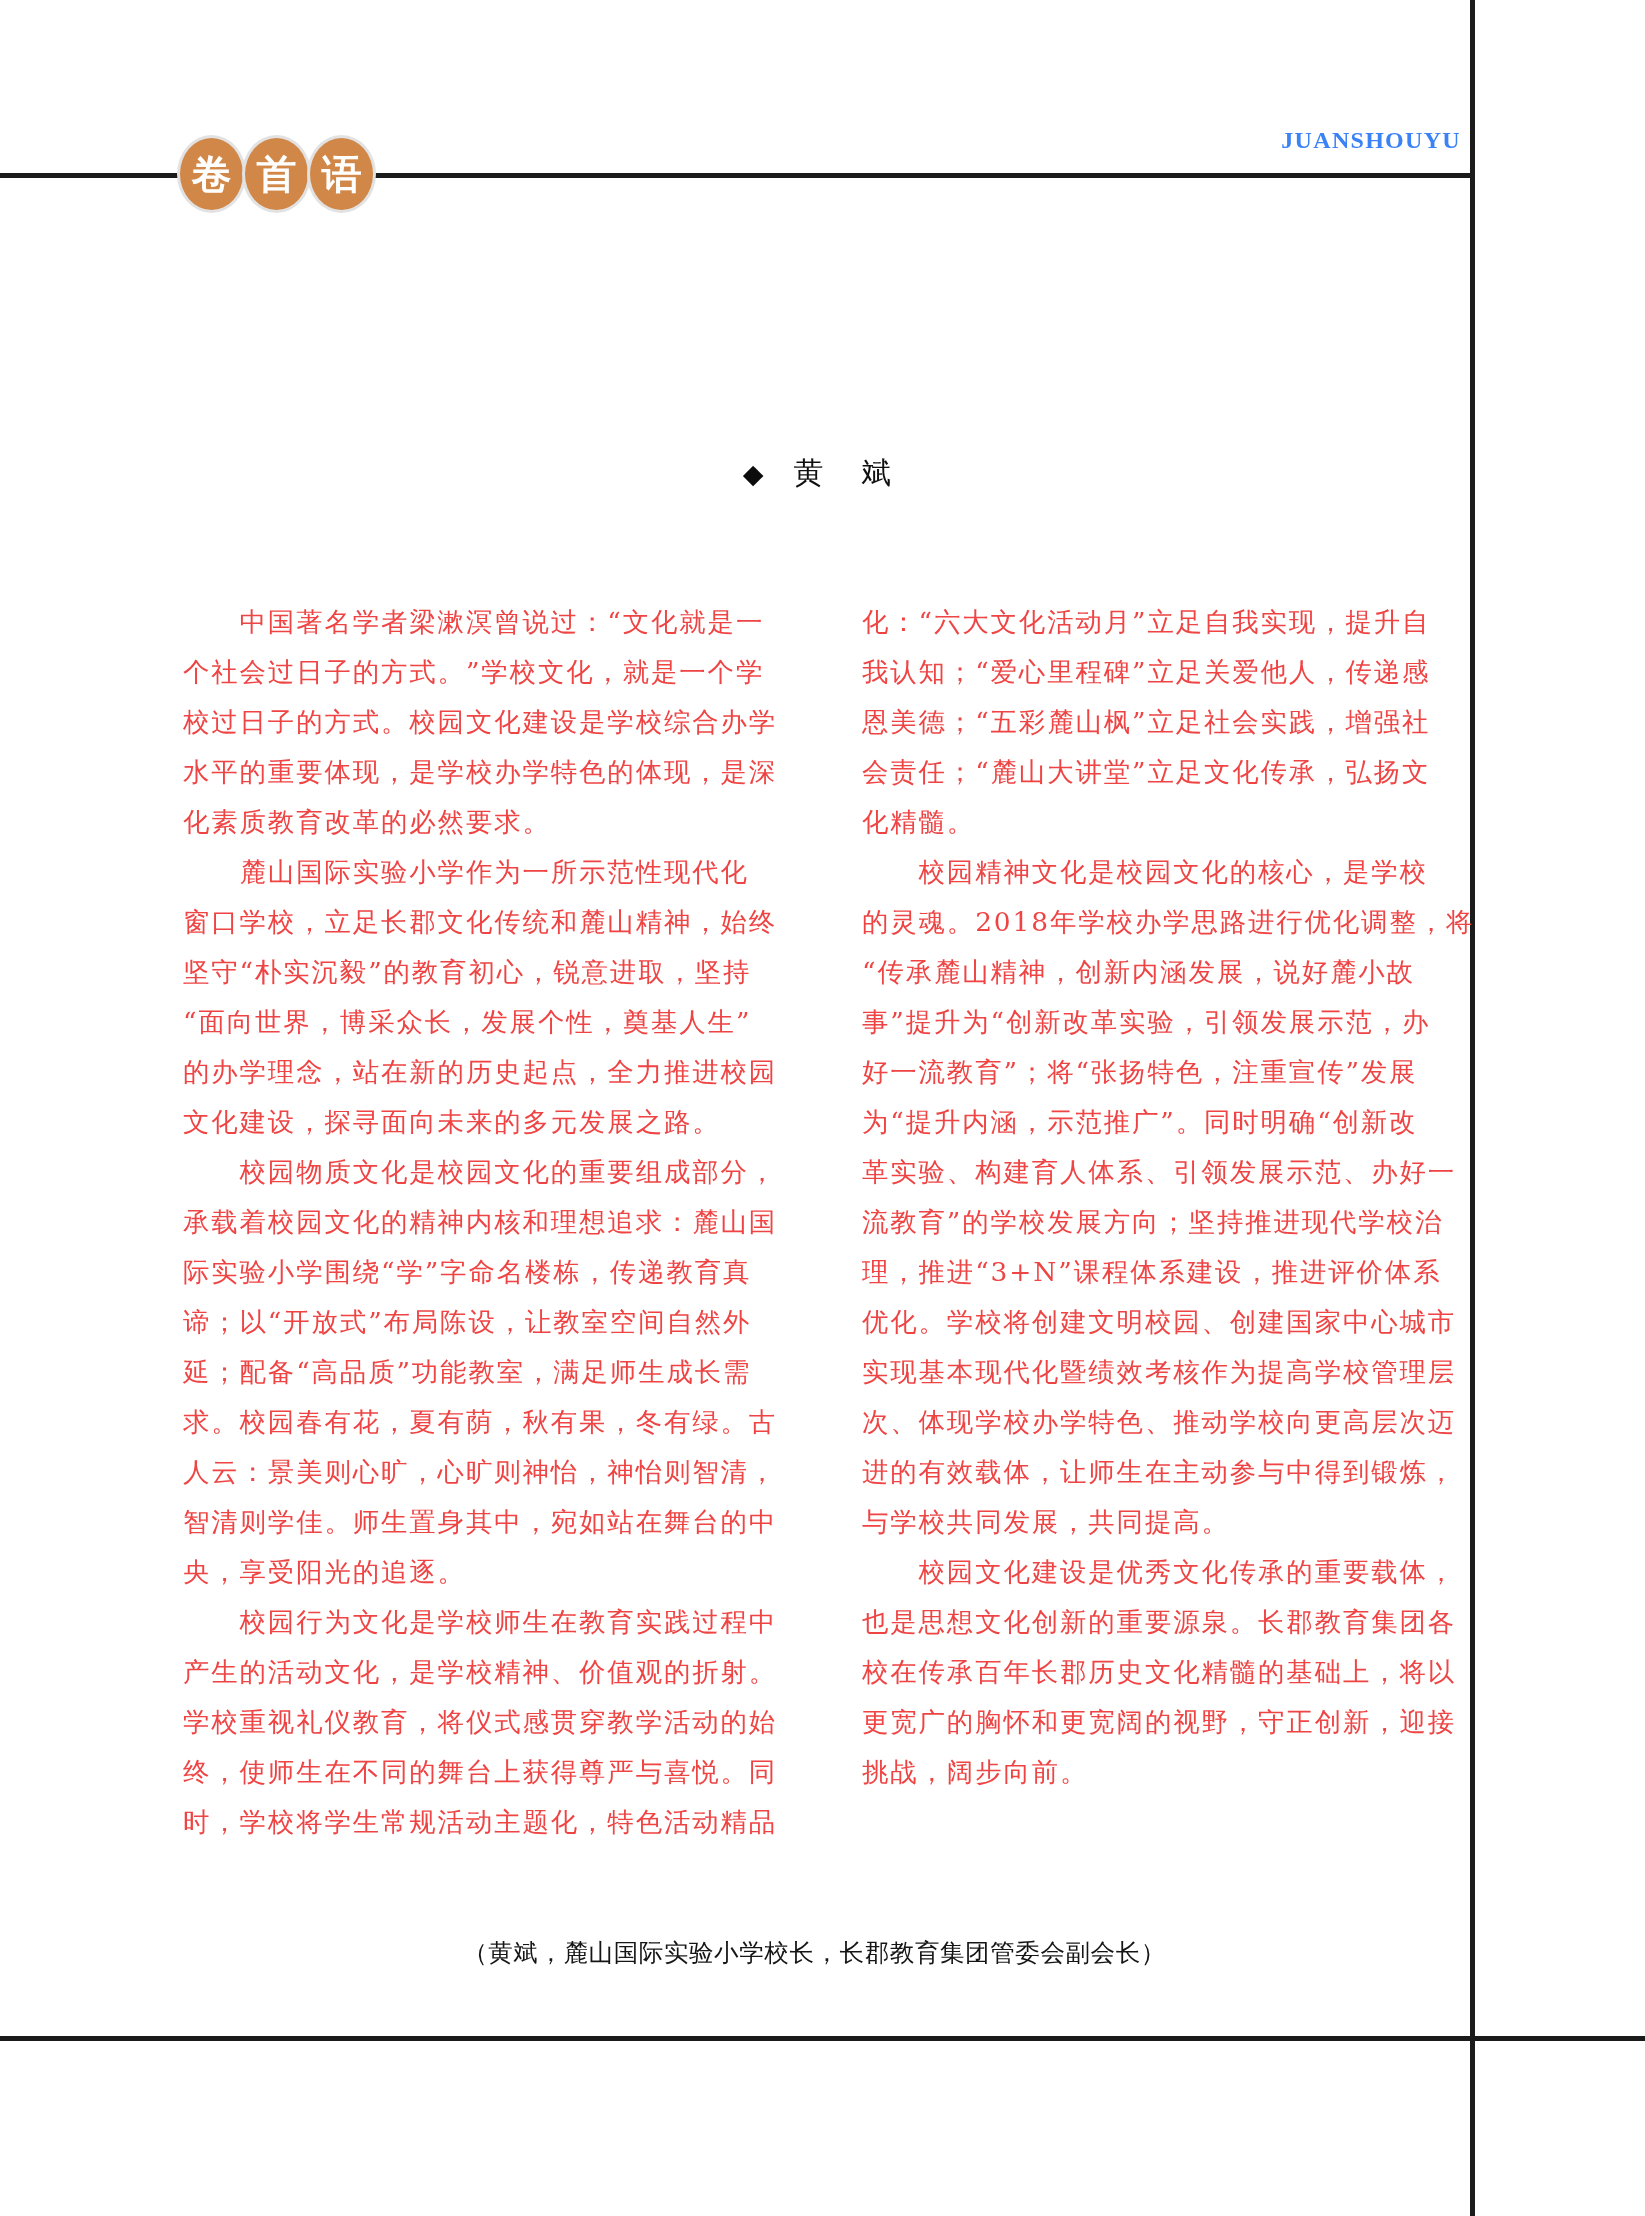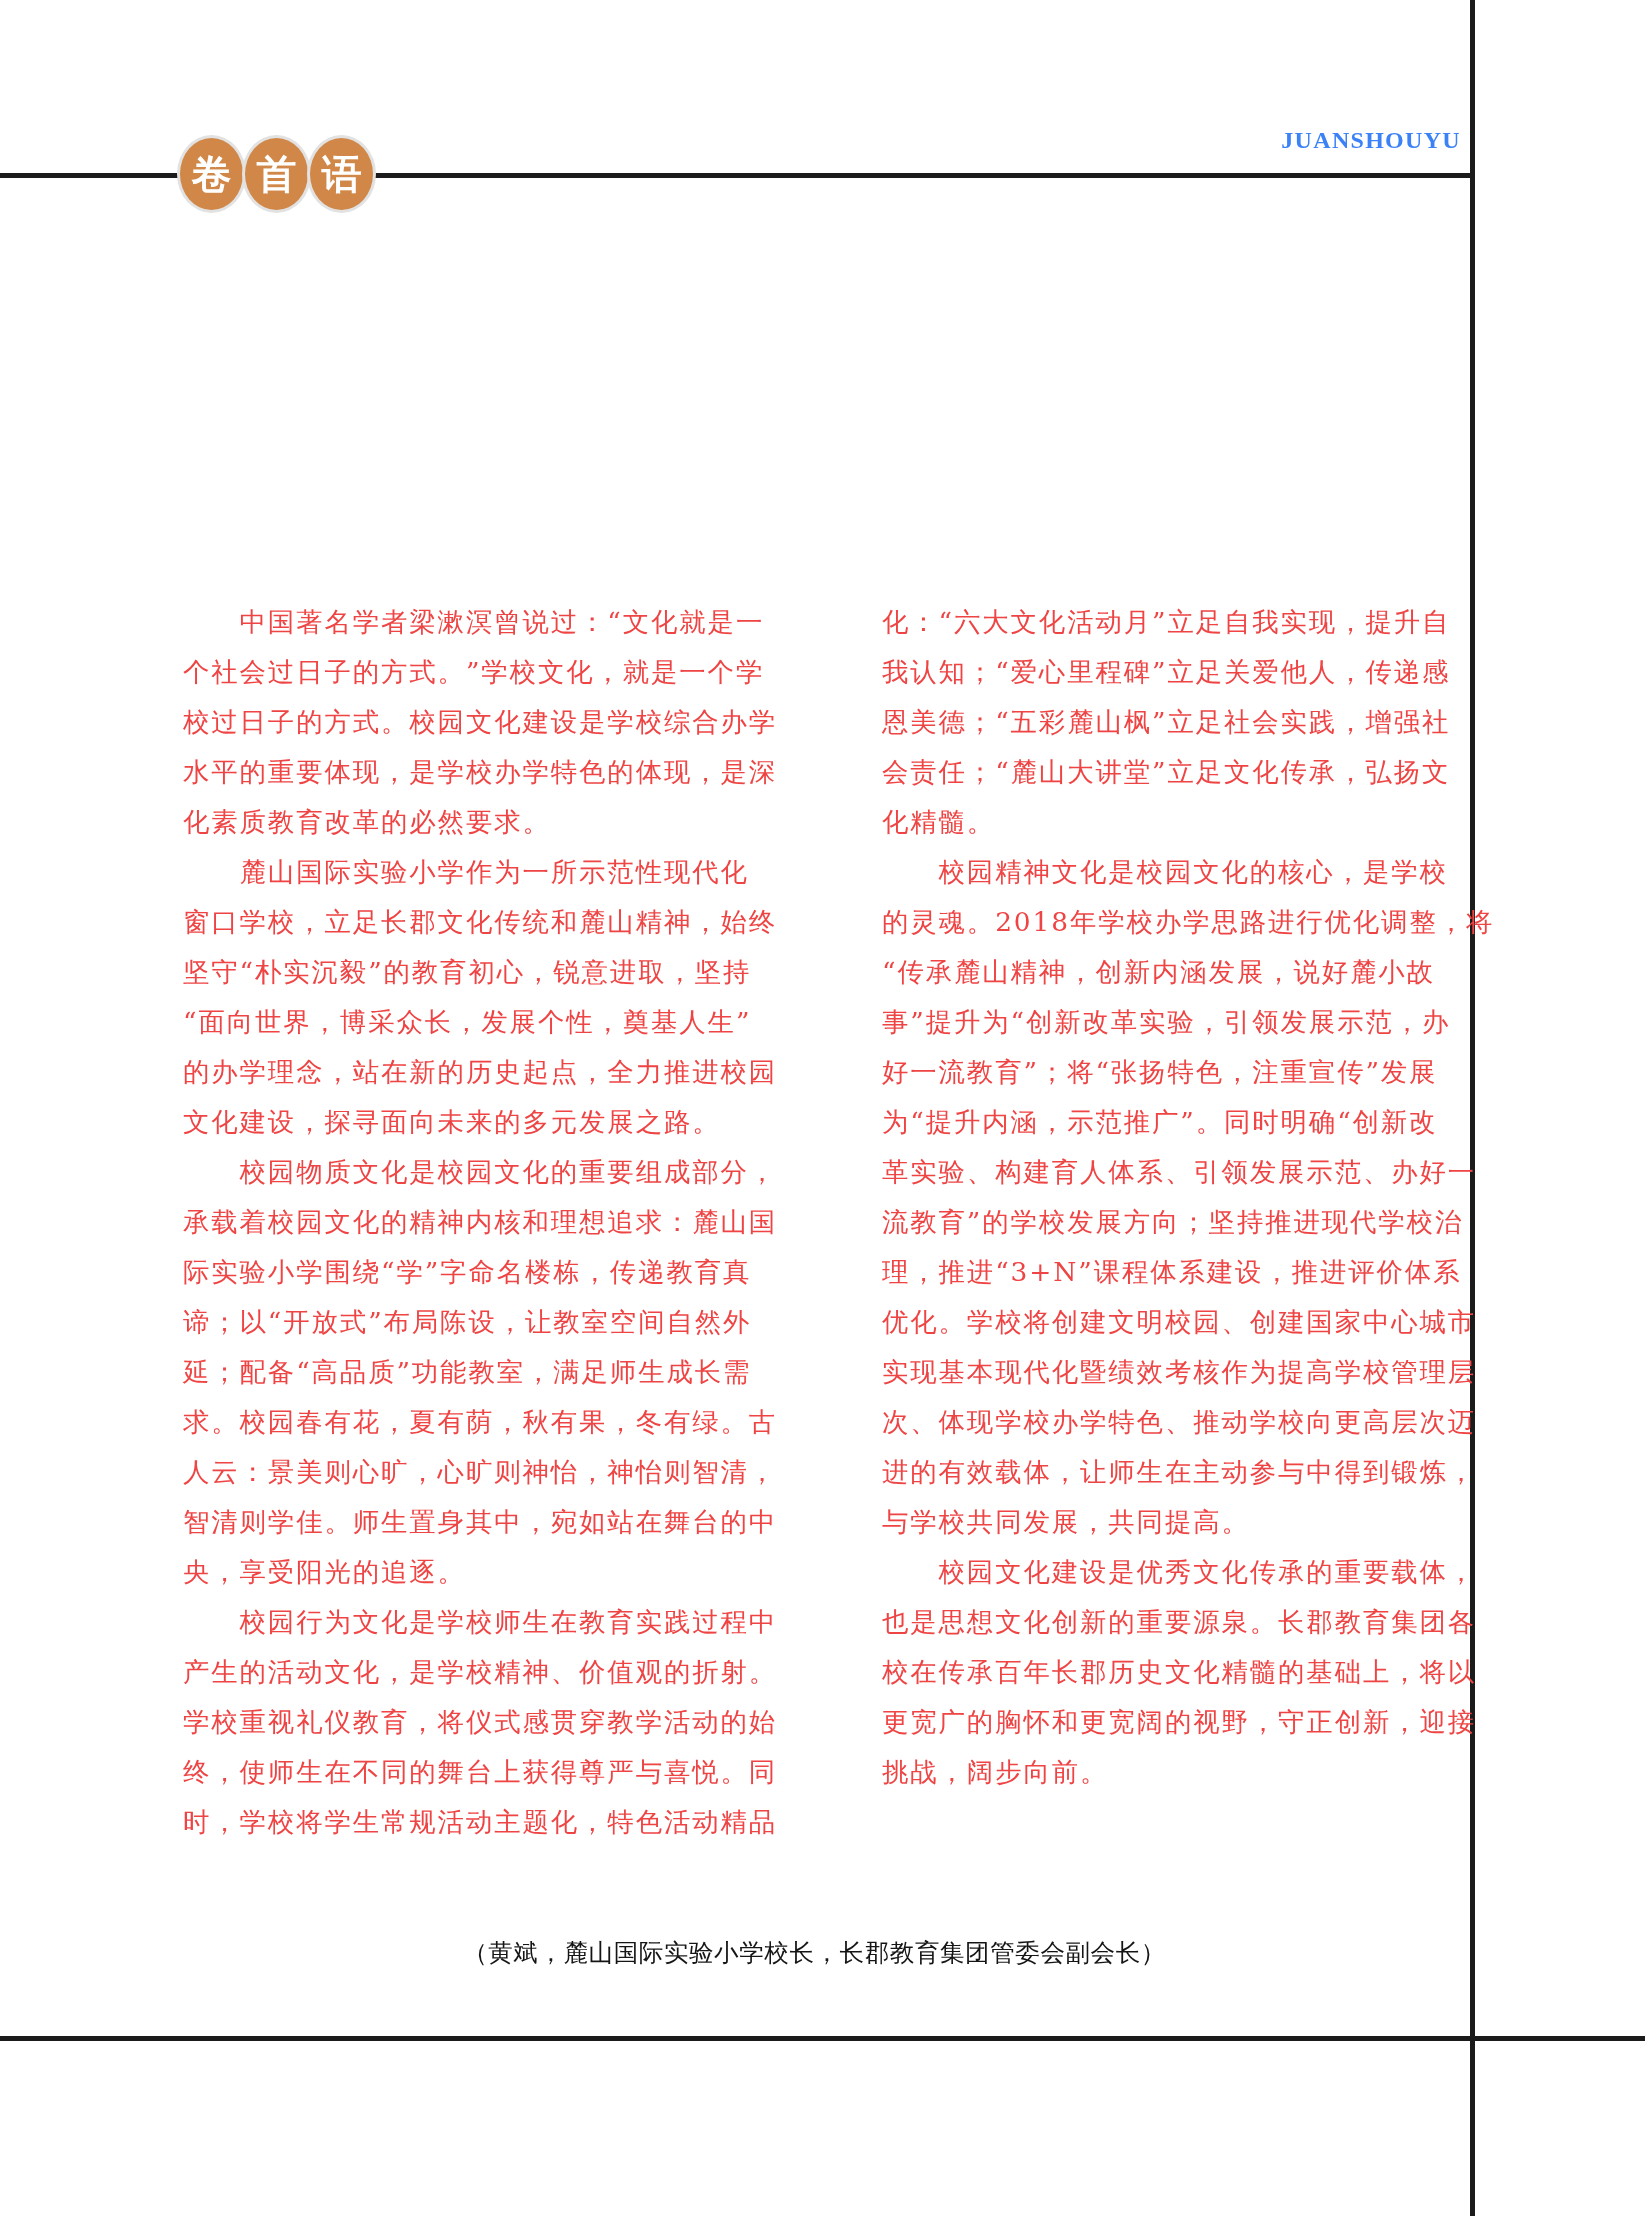--- a/index.html
+++ b/index.html
@@ -95,21 +95,21 @@
     font-size: 26.4px;
     line-height: 50px;
     letter-spacing: 1.9px;
     color: #ef4444;
     white-space: pre;
   }
   .column .line {
     height: 50px;
   }
   .column-left  { left: 183px;  width: 606px; }
-  .column-right { left: 862px; width: 596px; margin-left: 20px; }
+  .column-right { left: 862px; width: 596px; }
 
   .attribution {
     position: absolute;
     left: 184px;
     top: 1936px;
     width: 1261px;
     text-align: center;
     font-size: 24.5px;
     letter-spacing: 0.6px;
     color: #151515;
@@ -126,20 +126,23 @@
 
   <div class="badges">
     <span class="badge">卷</span>
     <span class="badge">首</span>
     <span class="badge">语</span>
   </div>
 
   <div class="romanized">JUANSHOUYU</div>
 
 
+  <div class="byline">
+    <span class="diamond">◆</span><span class="author">黄　斌</span>
+  </div>
 
   <div class="column column-left"><div class="line">　　中国著名学者梁漱溟曾说过：“文化就是一</div><div class="line">个社会过日子的方式。”学校文化，就是一个学</div><div class="line">校过日子的方式。校园文化建设是学校综合办学</div><div class="line">水平的重要体现，是学校办学特色的体现，是深</div><div class="line">化素质教育改革的必然要求。</div><div class="line">　　麓山国际实验小学作为一所示范性现代化</div><div class="line">窗口学校，立足长郡文化传统和麓山精神，始终</div><div class="line">坚守“朴实沉毅”的教育初心，锐意进取，坚持</div><div class="line">“面向世界，博采众长，发展个性，奠基人生”</div><div class="line">的办学理念，站在新的历史起点，全力推进校园</div><div class="line">文化建设，探寻面向未来的多元发展之路。</div><div class="line">　　校园物质文化是校园文化的重要组成部分，</div><div class="line">承载着校园文化的精神内核和理想追求：麓山国</div><div class="line">际实验小学围绕“学”字命名楼栋，传递教育真</div><div class="line">谛；以“开放式”布局陈设，让教室空间自然外</div><div class="line">延；配备“高品质”功能教室，满足师生成长需</div><div class="line">求。校园春有花，夏有荫，秋有果，冬有绿。古</div><div class="line">人云：景美则心旷，心旷则神怡，神怡则智清，</div><div class="line">智清则学佳。师生置身其中，宛如站在舞台的中</div><div class="line">央，享受阳光的追逐。</div><div class="line">　　校园行为文化是学校师生在教育实践过程中</div><div class="line">产生的活动文化，是学校精神、价值观的折射。</div><div class="line">学校重视礼仪教育，将仪式感贯穿教学活动的始</div><div class="line">终，使师生在不同的舞台上获得尊严与喜悦。同</div><div class="line">时，学校将学生常规活动主题化，特色活动精品</div></div>
 
   <div class="column column-right"><div class="line">化：“六大文化活动月”立足自我实现，提升自</div><div class="line">我认知；“爱心里程碑”立足关爱他人，传递感</div><div class="line">恩美德；“五彩麓山枫”立足社会实践，增强社</div><div class="line">会责任；“麓山大讲堂”立足文化传承，弘扬文</div><div class="line">化精髓。</div><div class="line">　　校园精神文化是校园文化的核心，是学校</div><div class="line">的灵魂。2018年学校办学思路进行优化调整，将</div><div class="line">“传承麓山精神，创新内涵发展，说好麓小故</div><div class="line">事”提升为“创新改革实验，引领发展示范，办</div><div class="line">好一流教育”；将“张扬特色，注重宣传”发展</div><div class="line">为“提升内涵，示范推广”。同时明确“创新改</div><div class="line">革实验、构建育人体系、引领发展示范、办好一</div><div class="line">流教育”的学校发展方向；坚持推进现代学校治</div><div class="line">理，推进“3+N”课程体系建设，推进评价体系</div><div class="line">优化。学校将创建文明校园、创建国家中心城市</div><div class="line">实现基本现代化暨绩效考核作为提高学校管理层</div><div class="line">次、体现学校办学特色、推动学校向更高层次迈</div><div class="line">进的有效载体，让师生在主动参与中得到锻炼，</div><div class="line">与学校共同发展，共同提高。</div><div class="line">　　校园文化建设是优秀文化传承的重要载体，</div><div class="line">也是思想文化创新的重要源泉。长郡教育集团各</div><div class="line">校在传承百年长郡历史文化精髓的基础上，将以</div><div class="line">更宽广的胸怀和更宽阔的视野，守正创新，迎接</div><div class="line">挑战，阔步向前。</div></div>
 
   <div class="attribution">（黄斌，麓山国际实验小学校长，长郡教育集团管委会副会长）</div>
 
 </div>
 
 

